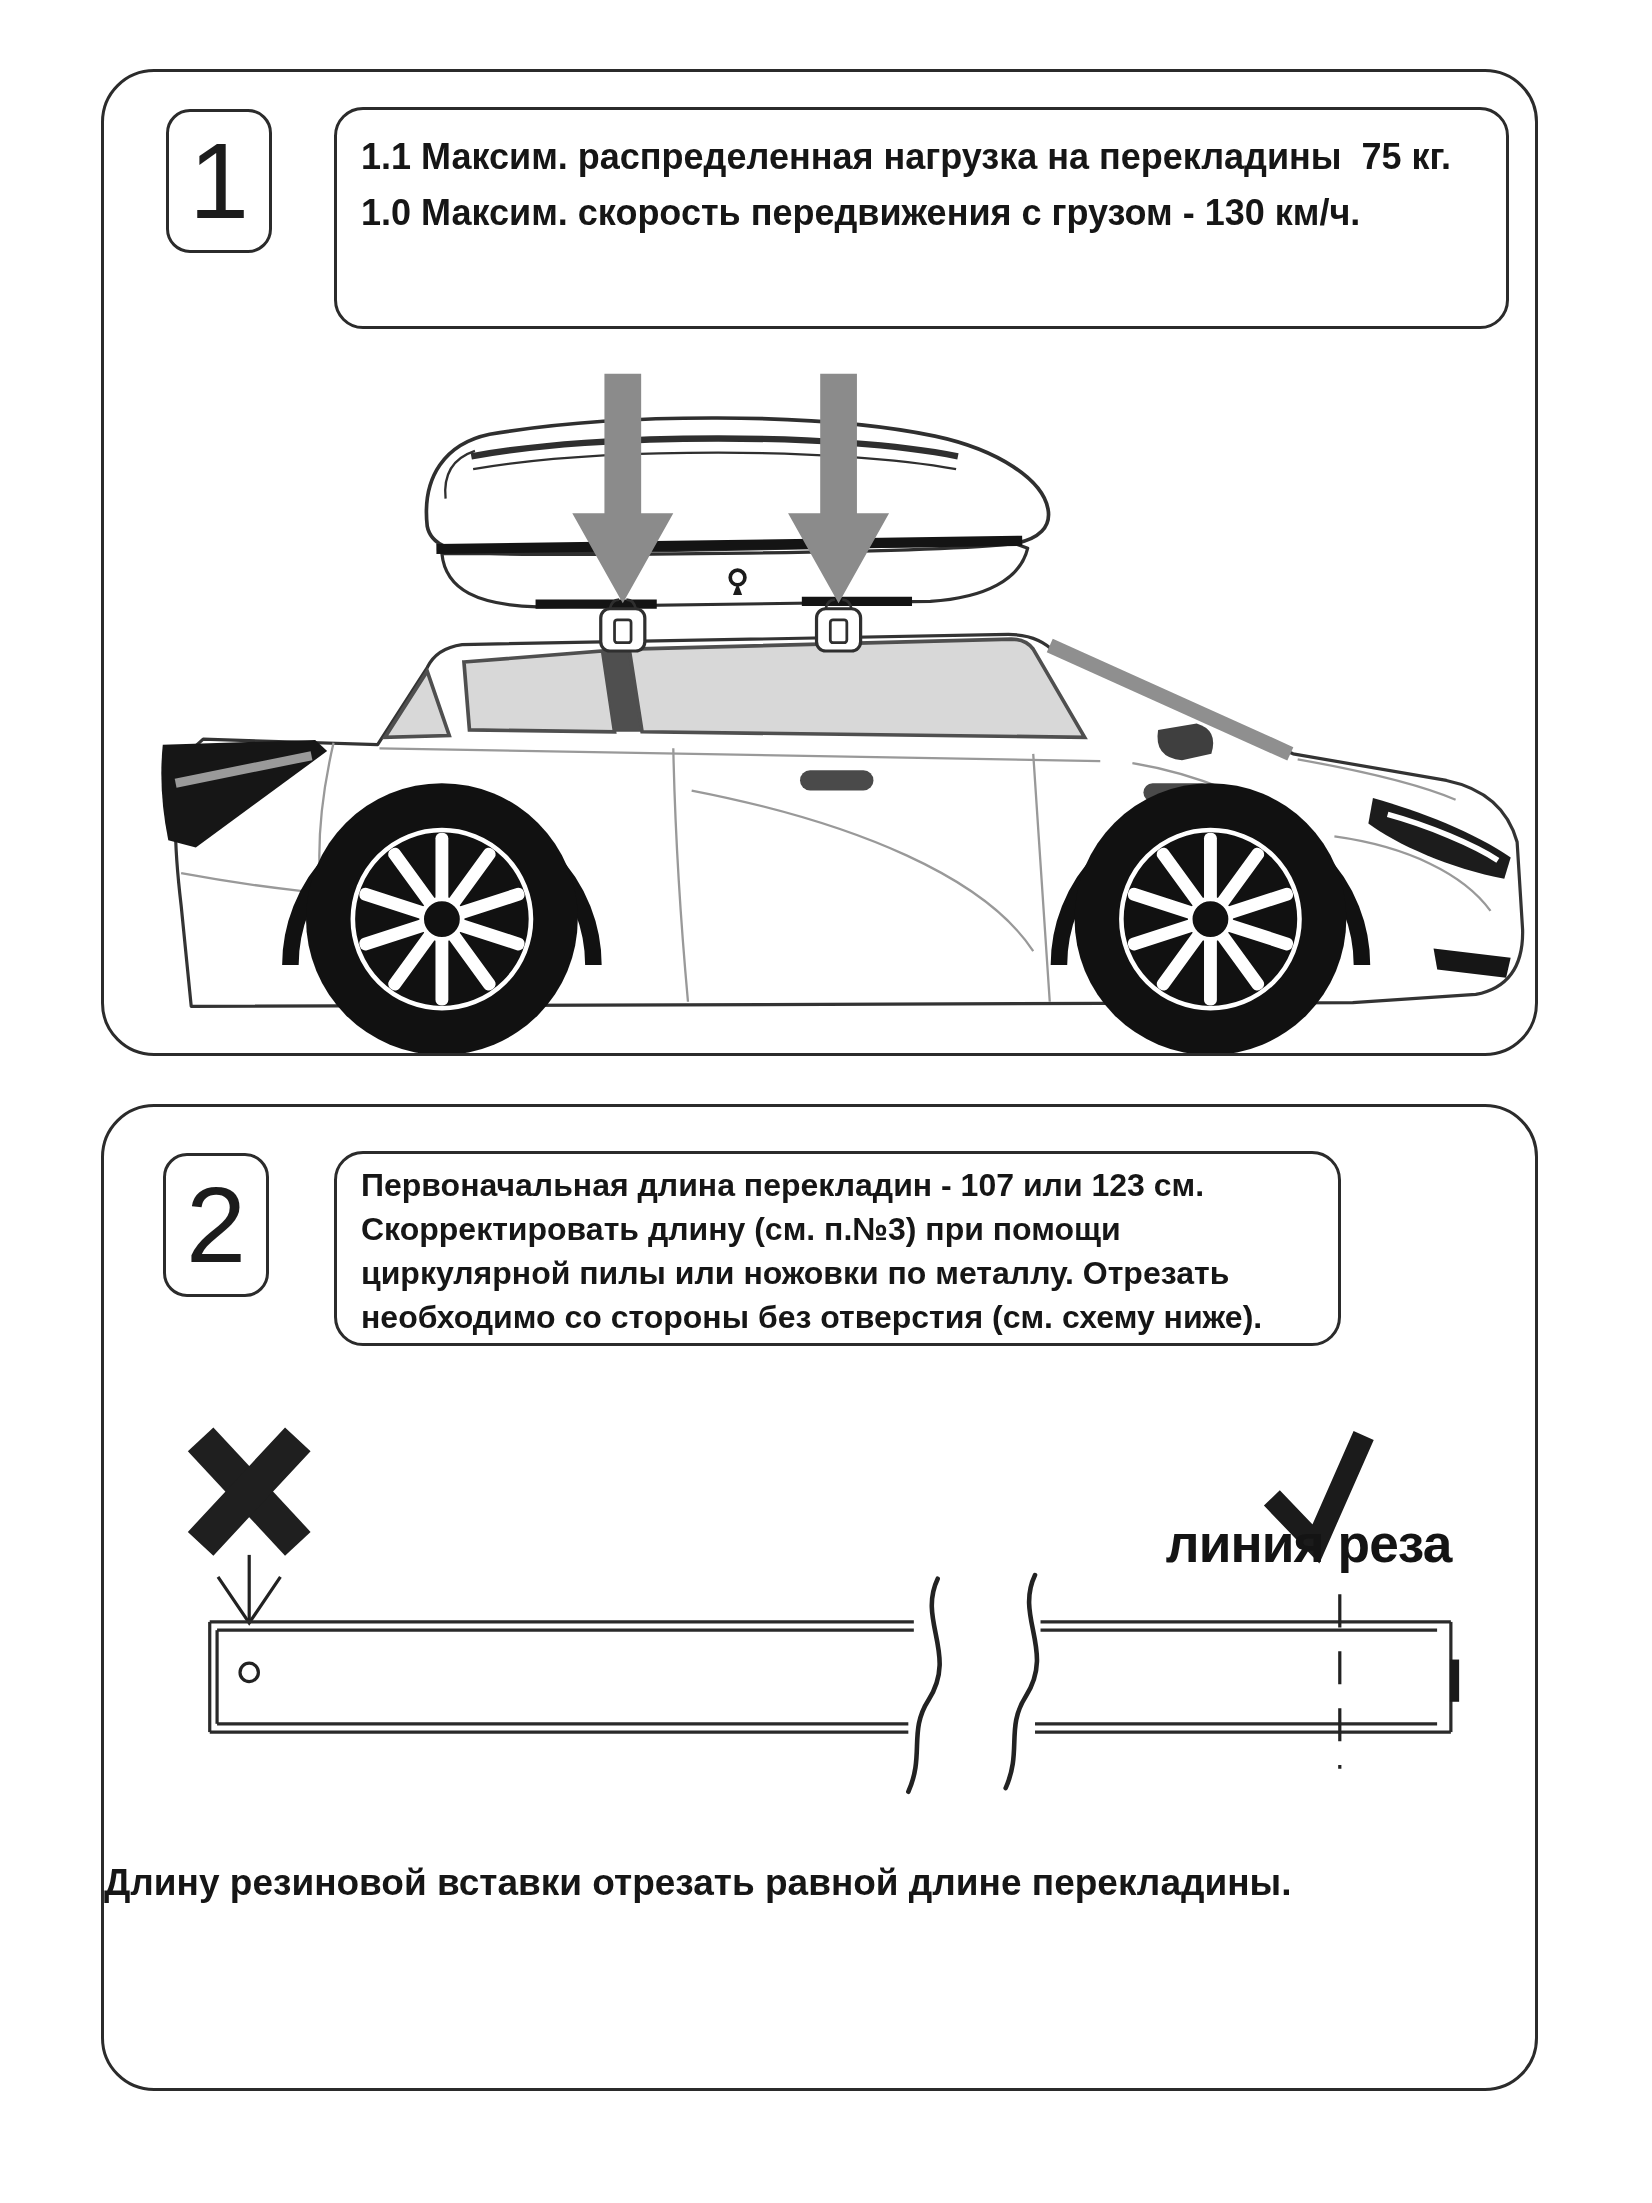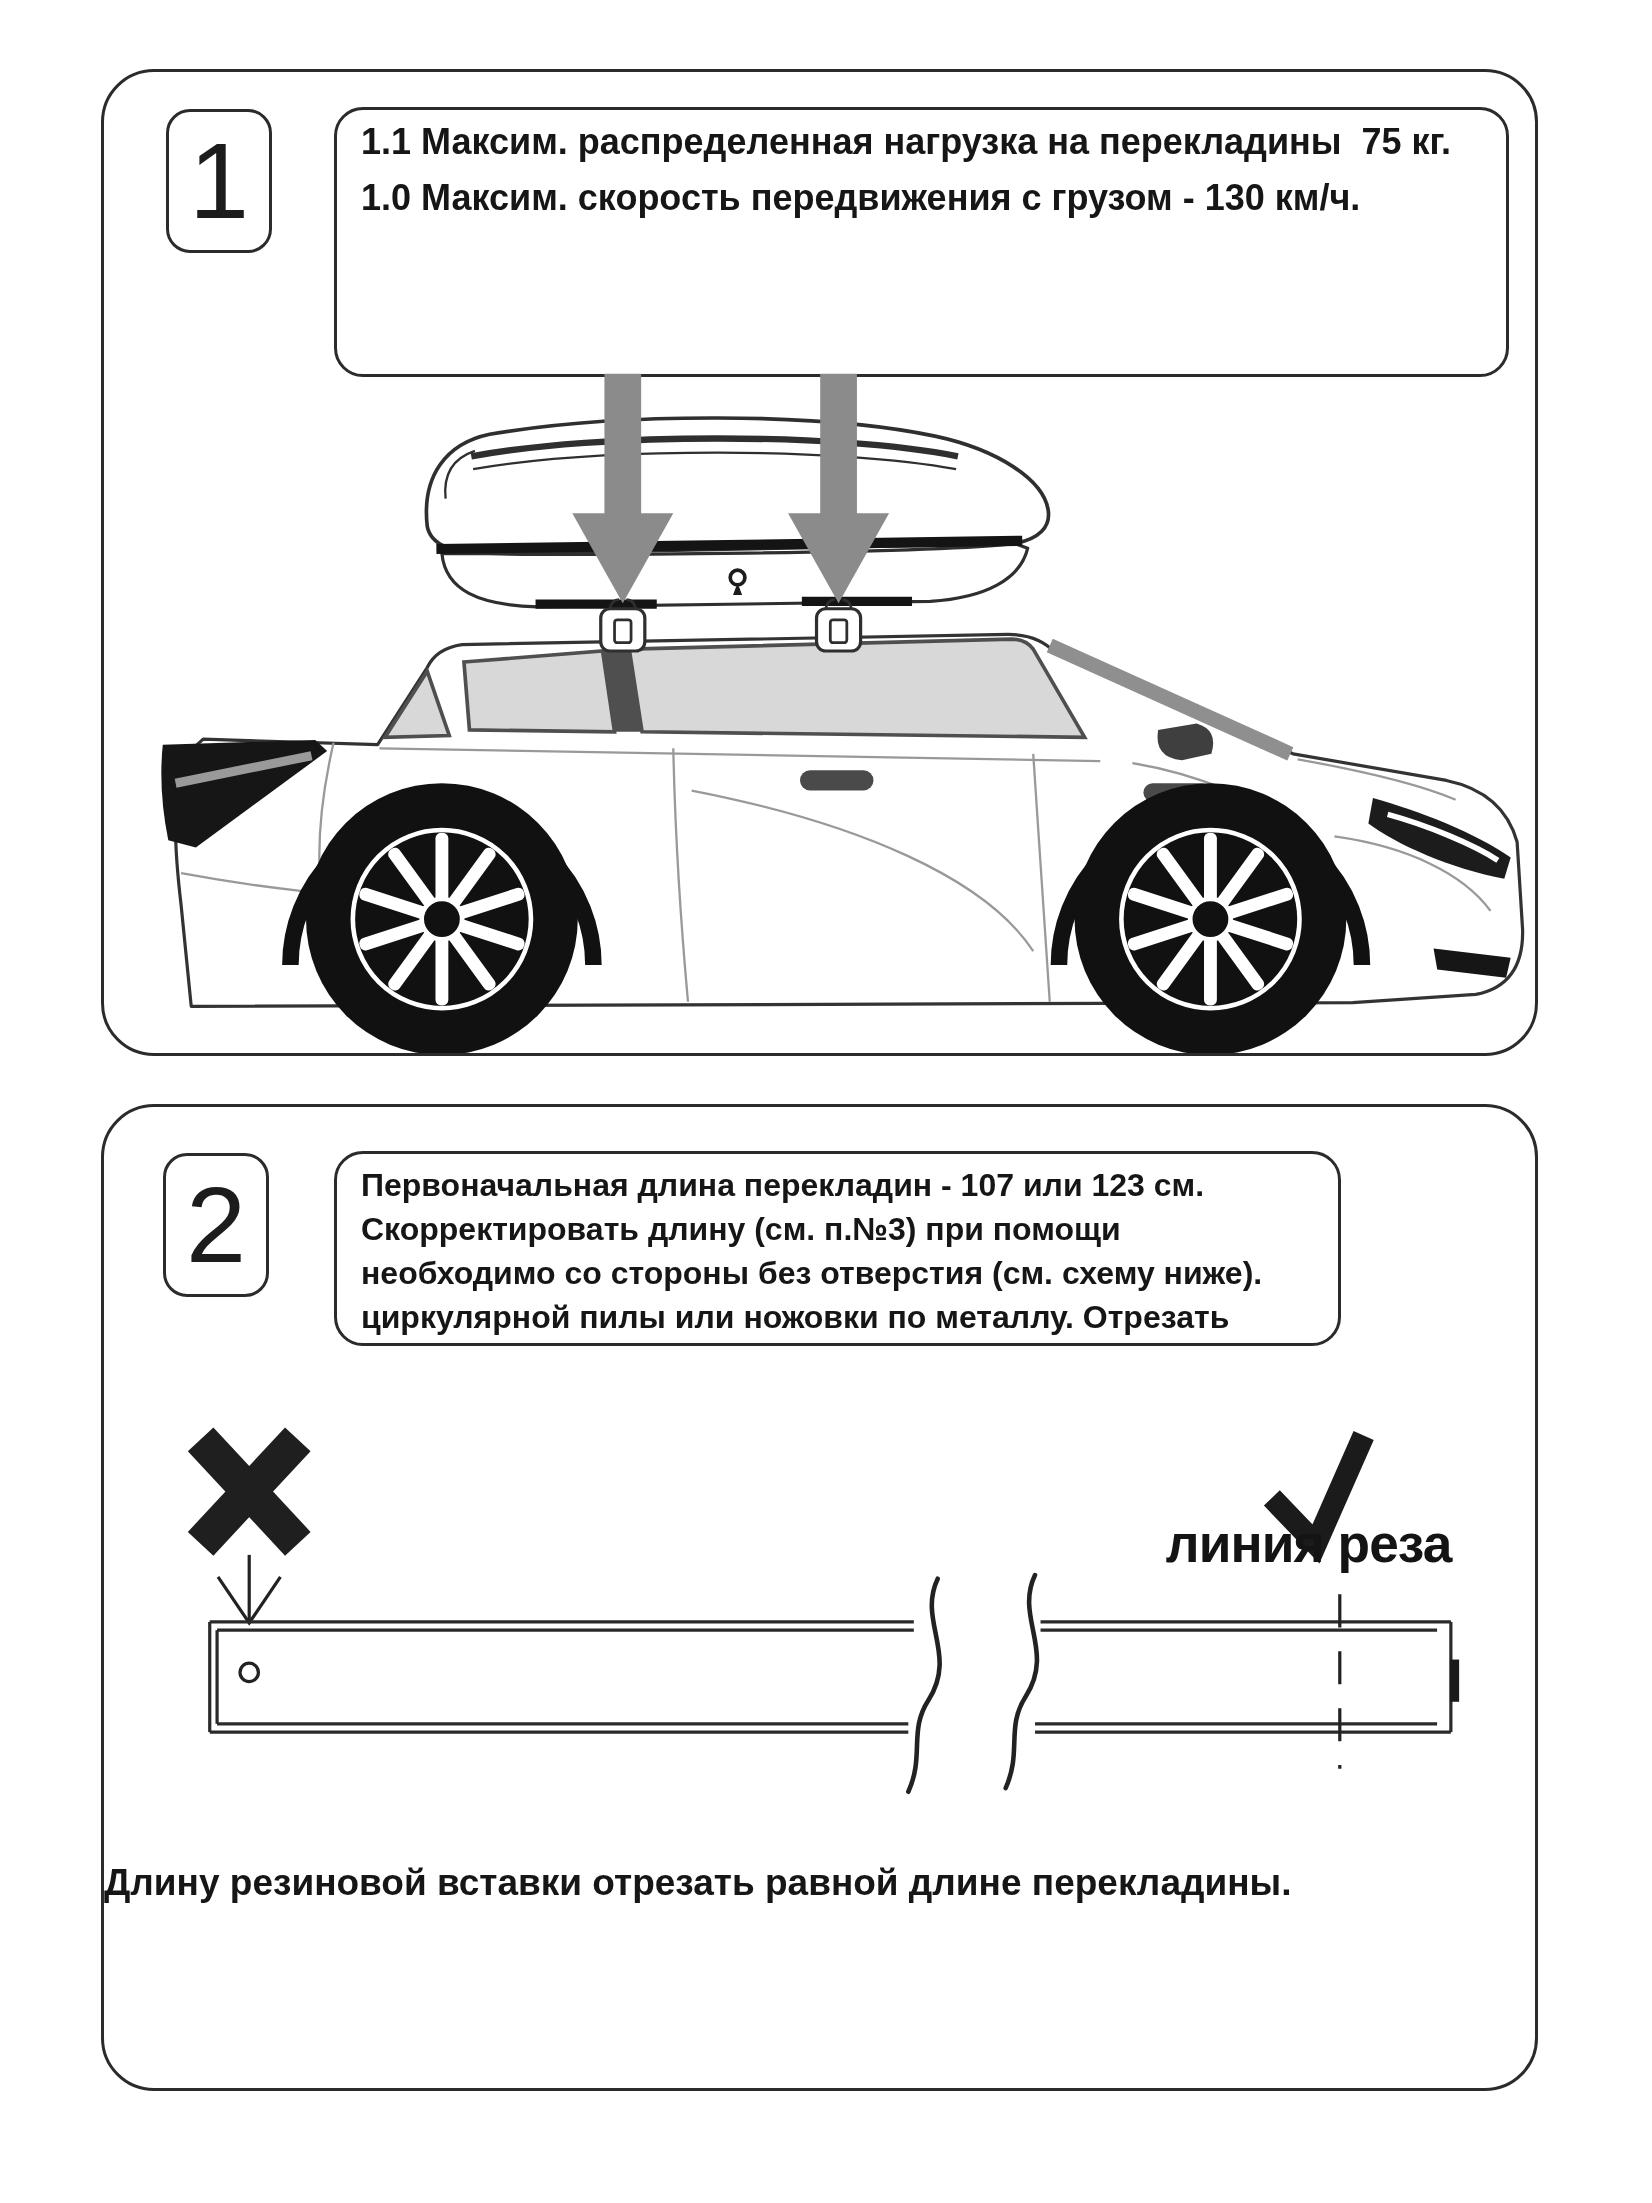--- a/index.html
+++ b/index.html
@@ -5,21 +5,21 @@
   html,body{margin:0;padding:0;background:#ffffff;}
   body{width:1653px;height:2204px;position:relative;font-family:"Liberation Sans",sans-serif;color:#1f1f1f;}
   .panel{position:absolute;left:101px;width:1437px;height:987px;border:3.7px solid #2b2b2b;border-radius:53px;background:#fff;box-sizing:border-box;overflow:hidden;}
   #panel1{top:69px;}
   #panel2{top:1104px;}
   .step-num{position:absolute;width:106px;height:144px;border:3.7px solid #2b2b2b;border-radius:24px;background:#fff;display:flex;align-items:center;justify-content:center;box-sizing:border-box;}
   .step-num span{font-size:108px;font-weight:400;line-height:1;color:#1c1c1c;}
   #num1{left:62px;top:37px;}
   #num2{left:59px;top:46px;}
   .textbox{position:absolute;border:3.7px solid #2b2b2b;border-radius:29px;background:#fff;box-sizing:border-box;font-weight:bold;color:#161616;}
-  #textbox1{left:230px;top:35px;width:1175px;height:270px;padding:4px 24px;font-size:36px;line-height:56px;}
+  #textbox1{left:230px;top:35px;width:1175px;height:222px;padding:19px 24px;font-size:36px;line-height:56px;}
   #textbox2{left:230px;top:44px;width:1007px;height:195px;padding:9.2px 24px;font-size:32px;line-height:44px;}
   .tline{white-space:pre-wrap;}
   #car-svg{position:absolute;left:0;top:287px;width:1437px;height:696px;}
   #diagram-svg{position:absolute;left:0;top:290px;width:1437px;height:459px;}
   .caption{position:absolute;left:0;top:755px;width:1437px;text-align:left;font-size:37px;font-weight:bold;color:#161616;}
   svg text.cutlabel{font-family:"Liberation Sans",sans-serif;font-weight:bold;font-size:58px;letter-spacing:-1px;fill:#141414;}
 </style>
 </head>
 <body>
 
@@ -147,22 +147,22 @@
     </svg>
   </section>
 
   <section class="panel" id="panel2">
     <div class="step-num" id="num2">
       <span>2</span>
     </div>
     <div class="textbox" id="textbox2">
       <div class="tline">Первоначальная длина перекладин - 107 или 123 см.</div>
       <div class="tline">Скорректировать длину (см. п.№3) при помощи</div>
+      <div class="tline">циркулярной пилы или ножовки по металлу. Отрезать</div>
       <div class="tline">необходимо со стороны без отверстия (см. схему ниже).</div>
-      <div class="tline">циркулярной пилы или ножовки по металлу. Отрезать</div>
     </div>
 
     <svg id="diagram-svg" viewBox="0 0 1565 500">
 
       <g stroke="#1f1f1f" stroke-width="38" stroke-linecap="square">
         <line x1="118" y1="60" x2="198" y2="146"></line>
         <line x1="198" y1="60" x2="118" y2="146"></line>
       </g>
 
       <g stroke="#222" stroke-width="3.5" fill="none">

